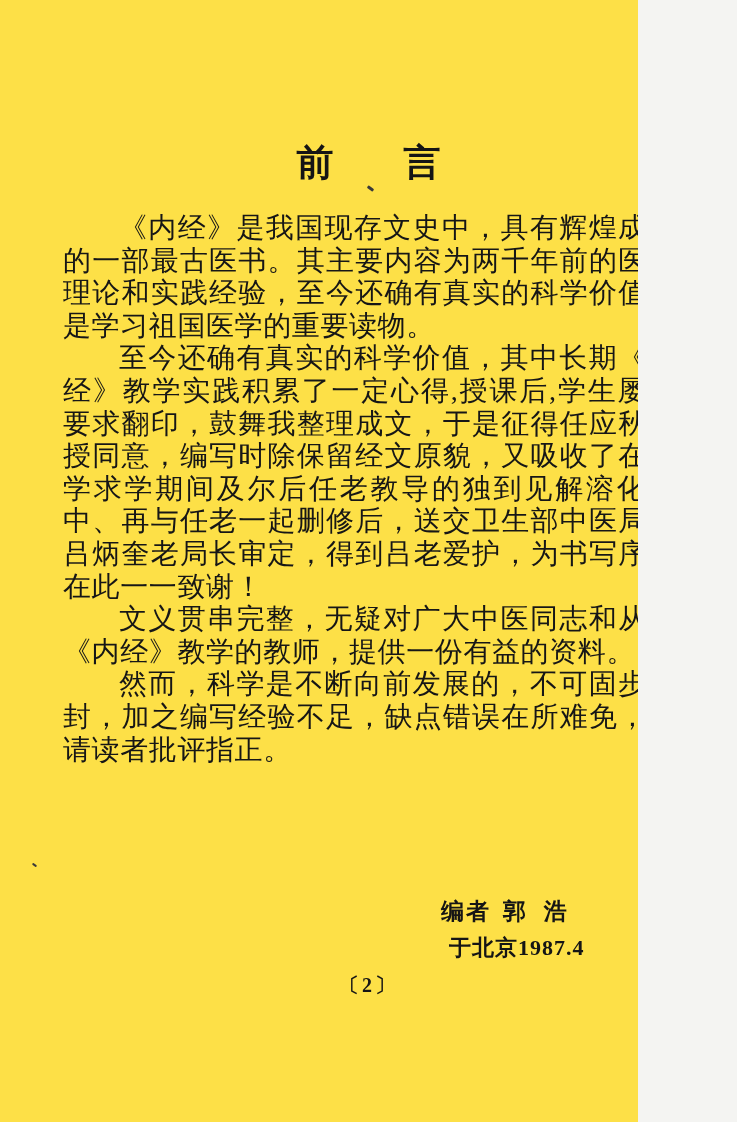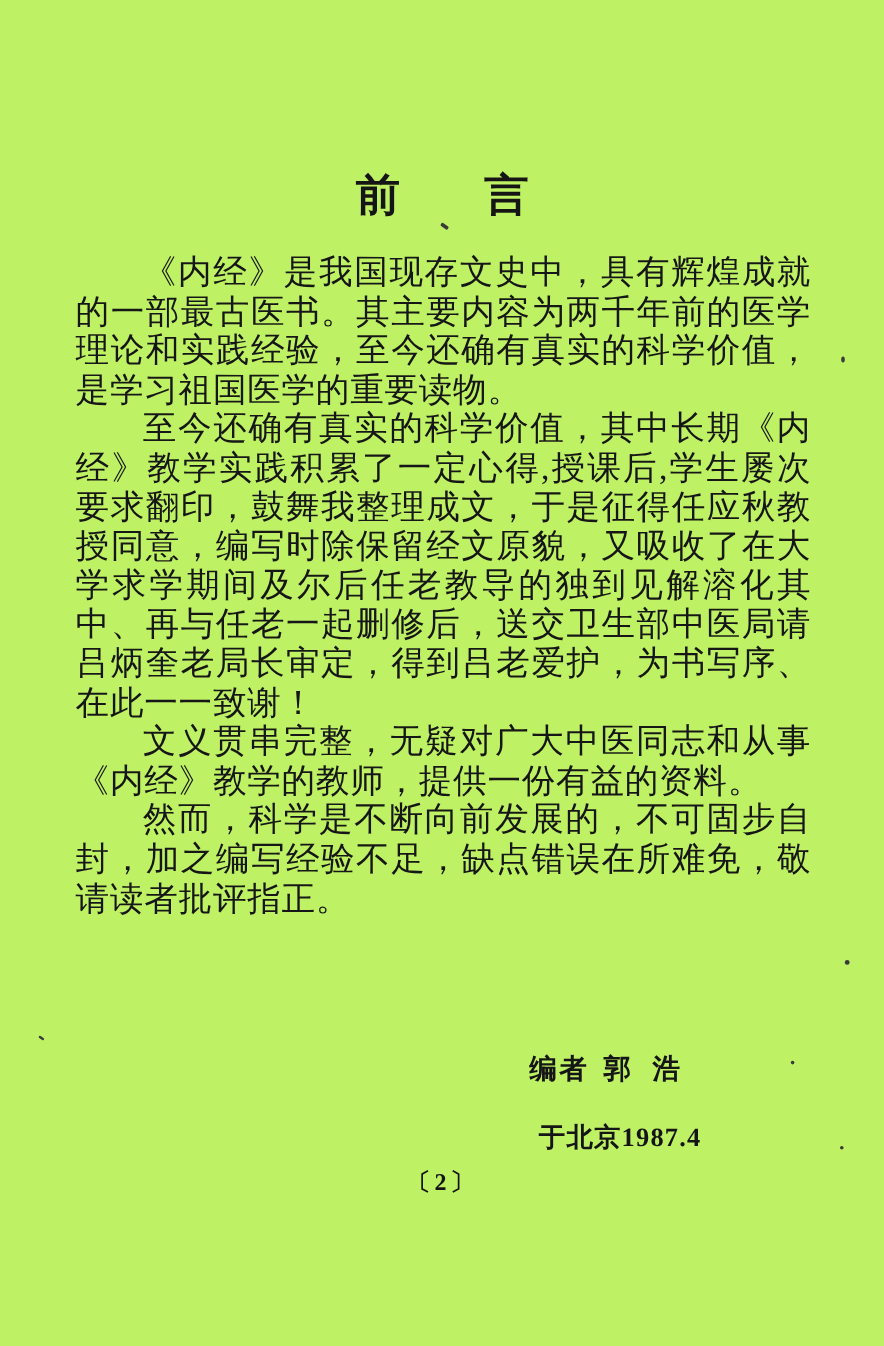--- a/index.html
+++ b/index.html
@@ -3,22 +3,22 @@
 <meta charset="utf-8">
 <style>
   html, body { margin: 0; padding: 0; }
   body {
     width: 737px; height: 1122px;
     background: #f4f4f2;
     font-family: "Liberation Serif", "DejaVu Serif", serif;
   }
   .page {
     position: relative;
-    width: 737px; height: 1122px;
-    background: #bef264;
+    width: 638px; height: 1122px;
+    background: #fde047;
     color: #151515;
     overflow: hidden;
   }
   
   .doc-title {
     position: absolute;
     top: 141px; left: 0; width: 737px;
     margin: 0;
     text-align: center;
     font-family: "DejaVu Sans", sans-serif;
@@ -40,21 +40,21 @@
     color: #161616;
   }
   .body-text p.para {
     margin: 0;
     text-indent: 2em;
     word-break: break-all;
   }
   
   .sig-editor {
     position: absolute;
-    top: 875px; left: 441px;
+    top: 896px; left: 441px;
     font-size: 23px;
     letter-spacing: 2px;
     white-space: nowrap;
     font-weight: 600;
   }
   .sig-editor .editor-name { margin-left: 12px; letter-spacing: 6px; }
   .sig-date {
     position: absolute;
     top: 933px; left: 449px;
     font-size: 22px;

